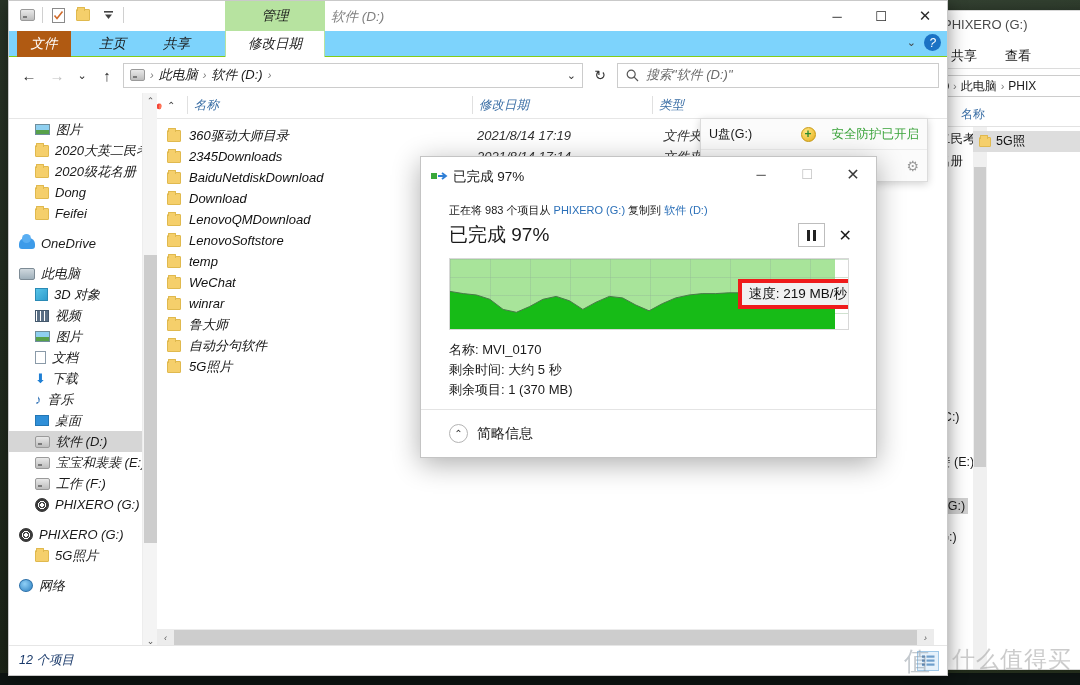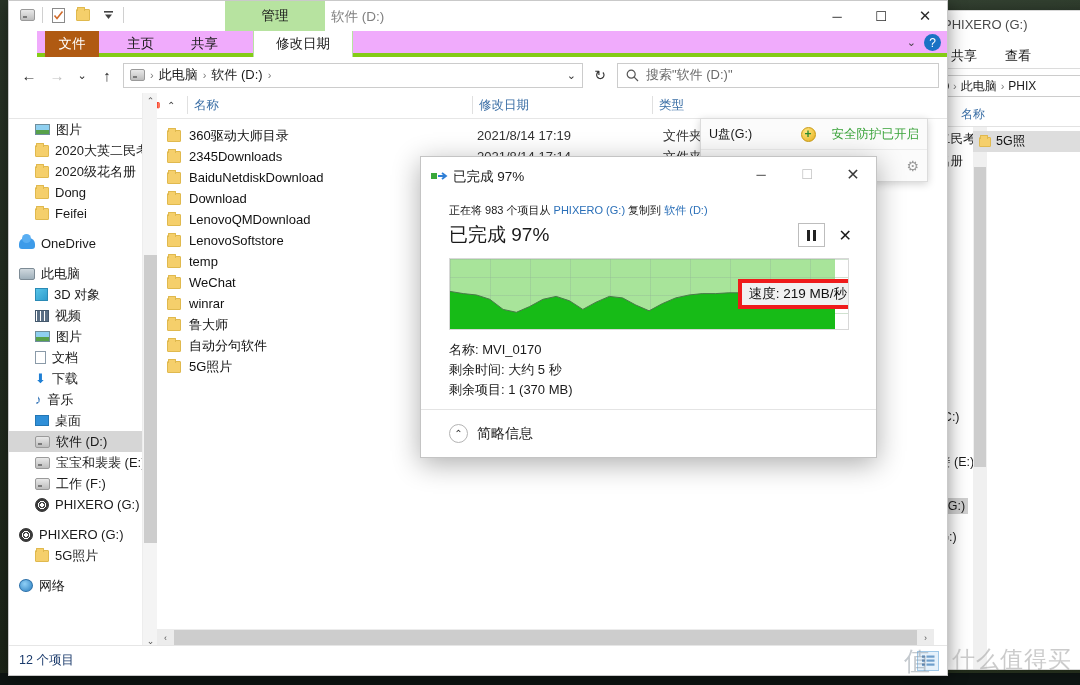--- a/index.html
+++ b/index.html
@@ -86,20 +86,21 @@
   }
 
   
   .fg-window {
     position: absolute; left: 8px; top: 0px;
     width: 940px; height: 676px;
     background: #ffffff;
     border: 1px solid #c9c9c9;
     box-shadow: 0 3px 18px rgba(0,0,0,.45);
     overflow: hidden;
+    font-style: italic;
   }
 
   
   .titlebar { height: 30px; position: relative; background: #fff; }
   .qat { position: absolute; left: 8px; top: 4px; display: flex; align-items: center; gap: 5px; }
   .qat .sep { width: 1px; height: 16px; background: #d0d0d0; }
   .qat-btn { width: 20px; height: 20px; display: flex; align-items: center; justify-content: center; }
   .ctx-tab-band {
     position: absolute; left: 216px; top: 0; width: 100px; height: 30px;
     background: #b7e3a0; display: flex; align-items: center; justify-content: center;
@@ -113,23 +114,22 @@
     position: absolute; right: 0; top: 0; display: flex; height: 30px;
   }
   .win-ctrl {
     width: 44px; height: 30px; display: flex; align-items: center; justify-content: center;
     font-size: 13px; color: #2b2b2b;
   }
   .win-ctrl.close { font-size: 15px; }
 
   
   .ribbon {
-    height: 26px; position: relative; background: #f0abfc;
-    border-bottom: 4px solid #84cc16;
-    margin-left: 28px;
+    height: 26px; position: relative; background: #7dd3fc;
+    border-bottom: 1px solid #84cc16;
   }
   .tab-file {
     position: absolute; left: 8px; top: 0; width: 54px; height: 26px;
     background: #b05a12; color: #fff;
     display: flex; align-items: center; justify-content: center;
     font-size: 13.5px;
   }
   .tab {
     position: absolute; top: 0; height: 26px;
     display: flex; align-items: center; justify-content: center;

